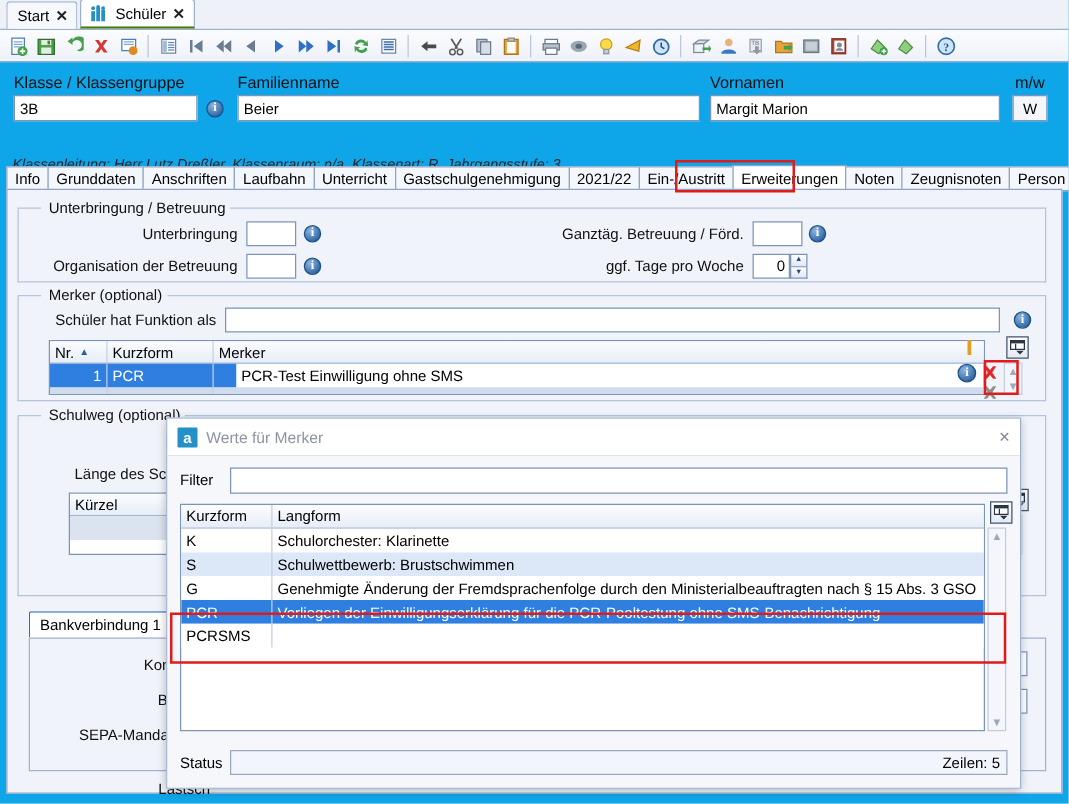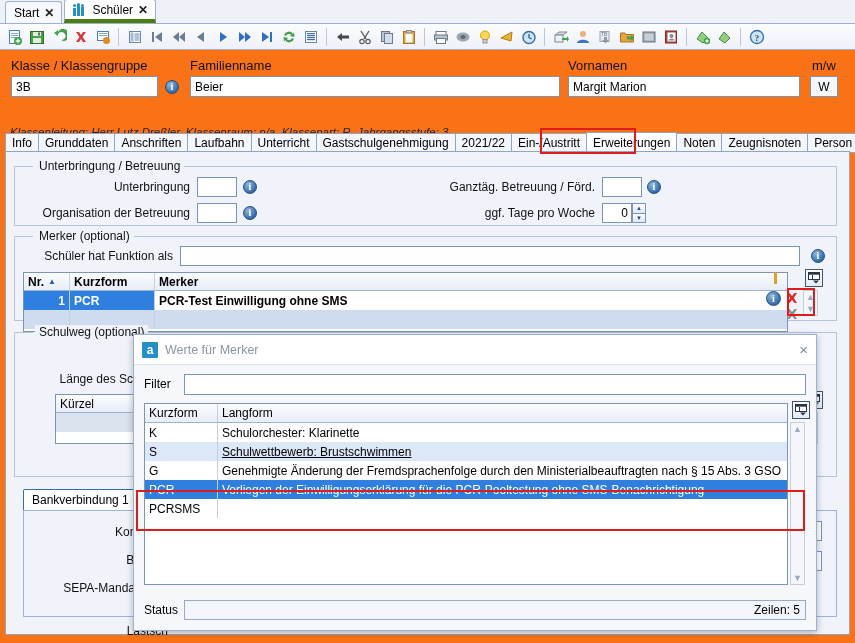--- a/index.html
+++ b/index.html
@@ -6,36 +6,36 @@
   html, body { margin:0; padding:0; }
   body {
     width:855px; height:643px;
     font-family:"Liberation Sans", sans-serif;
     font-size:12px;
     color:#000;
     background:#eef1f8;
     overflow:hidden;
     position:relative;
   }
-  .app { position:absolute; inset:0; background:#f97316; }
+  .app { position:absolute; inset:0; background:#0ea5e9; }
 
   
   .wintabs {
     position:absolute; top:0; left:0; right:0; height:24px;
     background:#eef1f8;
     border-bottom:1px solid #9cb0cf;
     display:flex; align-items:flex-end; padding-left:5px;
   }
   .wintab {
     height:22px; display:flex; align-items:center; gap:5px;
     padding:0 7px 0 8px; margin-right:2px;
     background:#f6f8fc; border:1px solid #9cb0cf; border-bottom:none;
     border-radius:3px 3px 0 0; font-size:12px; color:#000; cursor:default;
   }
-  .wintab.active { background:#fff; height:24px; border-bottom:4px solid #4d7c0f; }
+  .wintab.active { background:#fff; height:24px; border-bottom:2px solid #4d7c0f; }
   .wintab .x { font-size:12px; font-weight:bold; color:#222; line-height:1; }
   .tabicon { width:14px; height:12px; display:inline-block; position:relative; }
   .tabicon i {
     position:absolute; bottom:0; width:3px; background:#2390c8; display:block;
   }
   .tabicon i.a { left:0; height:8px; }
   .tabicon i.b { left:4px; height:11px; }
   .tabicon i.c { left:8px; height:9px; }
   .tabicon u {
     position:absolute; top:0; width:3px; height:3px; border-radius:50%;
@@ -494,33 +494,33 @@
       <div class="grptop" style="left:0; width:18px;"></div>
       <div class="grptop" style="left:108px; right:0; width:auto;"></div>
       <div class="grplabel" style="left:20px; top:0;">Merker (optional)</div>
 
       <div class="rlabel" style="left:10px; top:13px; width:148px;">Schüler hat Funktion als</div>
       <div class="box" style="left:165px; top:10px; right:36px;"></div>
       <div style="position:absolute; right:11px; top:13px;">
           <div class="infobtn">i</div>
         </div>
 
-      <div class="grid" style="left:8px; top:36px; right:48px; height:60px;font-weight:bold;">
+      <div class="grid" style="left:24px; top:36px; right:48px; height:44px;">
         <div class="ghead">
           <div style="width:46px; justify-content:flex-start;">
             <span>Nr.</span>
               <span class="sortasc">▲</span>
           </div>
           <div style="width:85px;">Kurzform</div>
           <div style="flex:1; border-right:none;">Merker</div>
         </div>
         <div class="grow sel">
           <div style="width:46px; justify-content:flex-end;">1</div>
           <div style="width:85px;">PCR</div>
-          <div class="cellwhite" style="flex:1; border-right:none;">PCR-Test Einwilligung ohne SMS</div>
+          <div class="cellwhite" style="flex:1; border-right:none;margin-left:18px;">PCR-Test Einwilligung ohne SMS</div>
         </div>
         <div class="grow empty">
           <div style="width:46px;"></div>
           <div style="width:85px;"></div>
           <div style="flex:1; border-right:none;"></div>
         </div>
       </div>
 
       <div style="position:absolute; right:59px; top:36px; width:3px; height:12px; background:#e0a020;"></div>
       <div style="position:absolute; right:55px; top:55px;">
@@ -612,21 +612,21 @@
         <div class="dhead">
           <div style="width:73px;">Kurzform</div>
           <div style="flex:1; border-right:none;">Langform</div>
         </div>
         <div class="drow">
           <div style="width:73px;">K</div>
           <div style="flex:1; border-right:none;">Schulorchester: Klarinette</div>
         </div>
         <div class="drow alt">
           <div style="width:73px;">S</div>
-          <div style="flex:1; border-right:none;text-decoration:underline;">Schulwettbewerb: Brustschwimmen</div>
+          <div style="flex:1; border-right:none;">Schulwettbewerb: Brustschwimmen</div>
         </div>
         <div class="drow">
           <div style="width:73px;">G</div>
           <div style="flex:1; border-right:none;">Genehmigte Änderung der Fremdsprachenfolge durch den Ministerialbeauftragten nach § 15 Abs. 3 GSO</div>
         </div>
         <div class="drow selected">
           <div style="width:73px;">PCR</div>
           <div style="flex:1; border-right:none;">Vorliegen der Einwilligungserklärung für die PCR-Pooltestung ohne SMS-Benachrichtigung</div>
         </div>
         <div class="drow">

